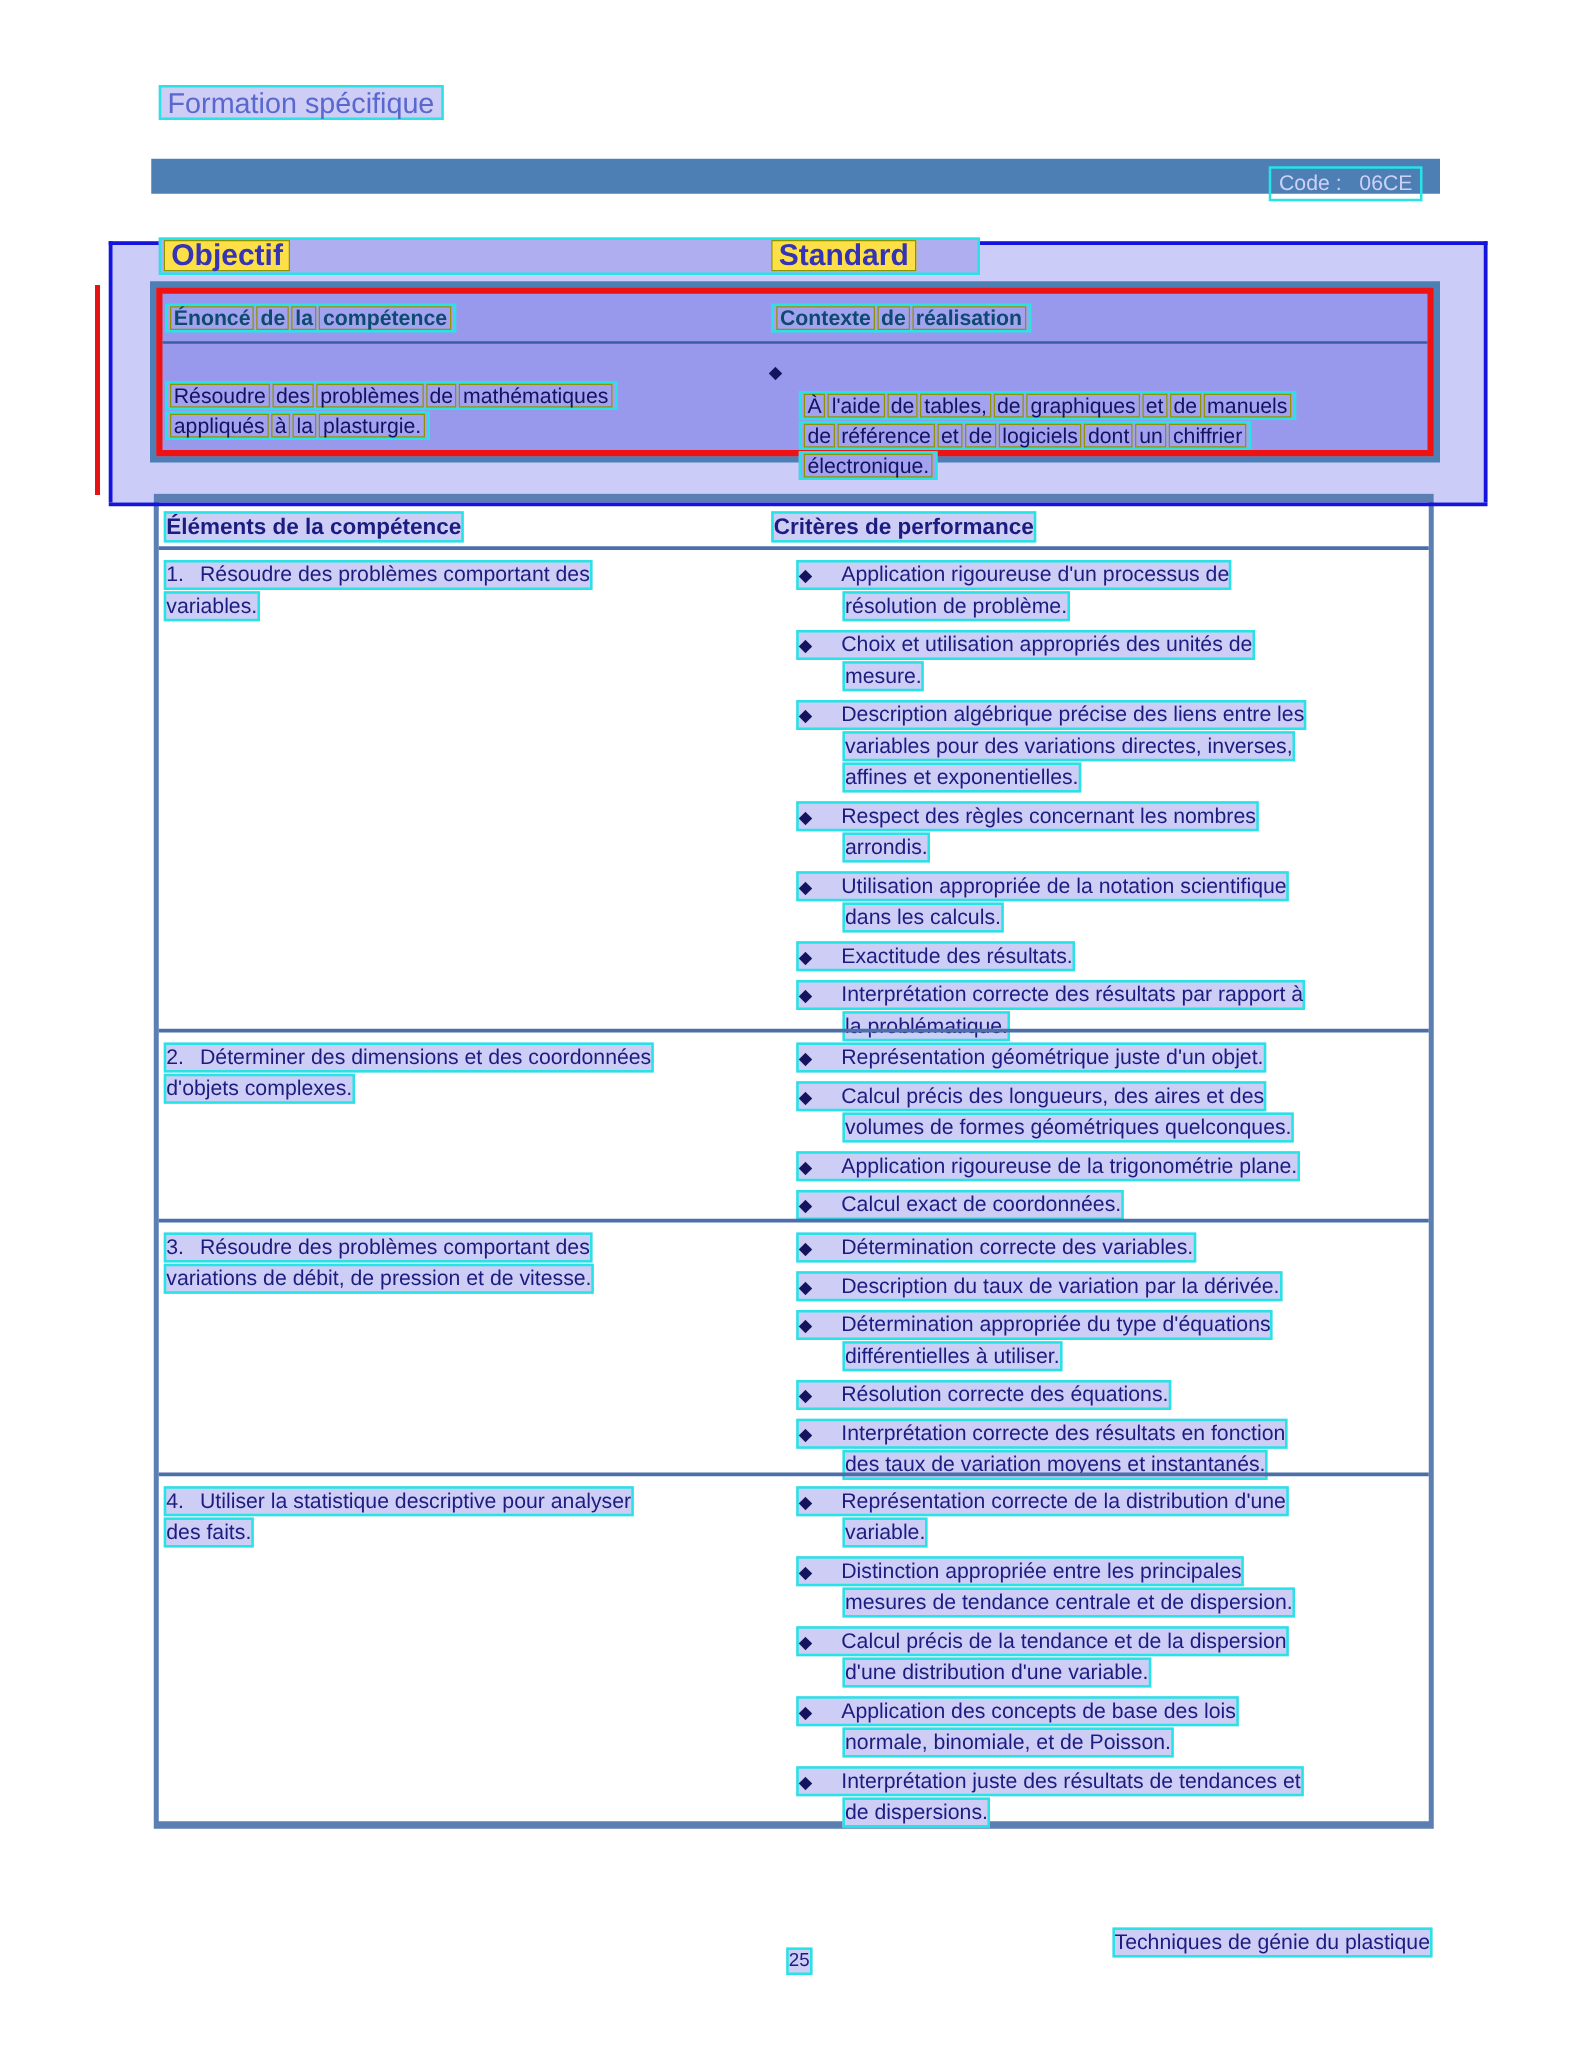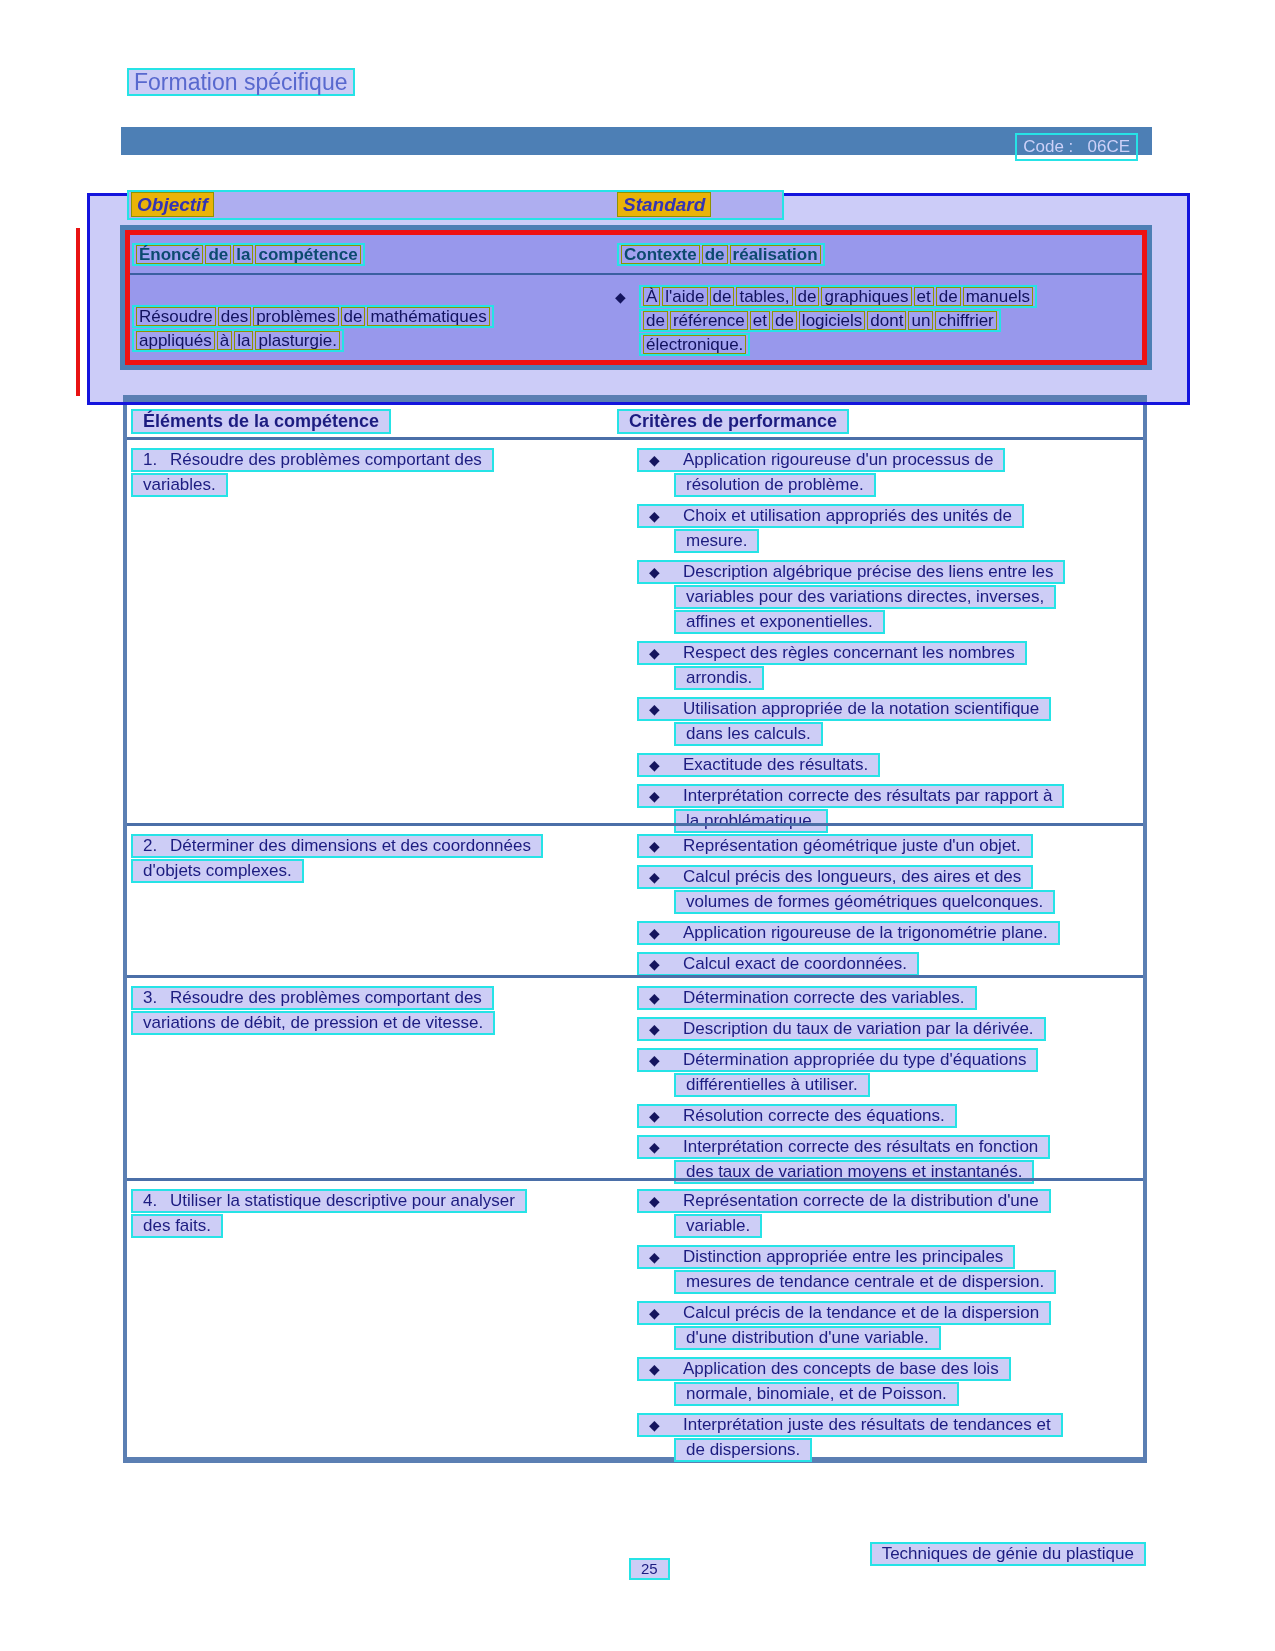--- a/index.html
+++ b/index.html
@@ -4,43 +4,43 @@
 <style>
   html,body{margin:0;padding:0;}
   body{
     width:1275px;height:1651px;position:relative;background:#ffffff;
     font-family:"Liberation Sans", sans-serif;
   }
   .abs{position:absolute;}
   
   .line{
     display:inline-block;border:2px solid #26e3e6;background:#cdcdf6;
-    color:#1c1c80;font-size:17px;line-height:18px;padding:1px 10px;
+    color:#1c1c80;font-size:17px;line-height:18px;padding:1px 0;
     margin-bottom:1px;width:max-content;white-space:nowrap;
   }
   .block{display:block;}
   .bold{font-weight:bold;}
   .page-header-hl{font-size:23px;line-height:22px;color:#5868ce;padding:1px 5px;}
   
   .banner{background:#4d7fb5;position:absolute;}
   .codebox{
     position:absolute;right:14px;top:6px;border:2px solid #26e3e6;
     color:#cdd1f8;font-size:17px;line-height:22px;padding:1px 6px;white-space:pre;
   }
   
   .outerbox{background:#ccccf8;border:3px solid #1414dd;border-bottom:none;box-sizing:border-box;}
   .darkline{background:#1414dd;}
   .redmarginline{background:#e81212;}
   
   .objline{
     border:2px solid #26e3e6;background:#aeaef0;height:26px;position:absolute;
   }
   .objword{
-    position:absolute;top:0;border:1px solid #8f9300;background:#eab308;
-    color:#3434b4;font-weight:bold;font-style:italic;font-size:19px;line-height:23px;
+    position:absolute;top:0;border:1px solid #8f9300;background:#fde047;
+    color:#3434b4;font-weight:bold;font-size:24px;line-height:23px;
     padding:0 5px;display:inline-block;white-space:nowrap;
   }
   
   .redframe{background:#4d7fb5;padding:5px;box-sizing:border-box;position:absolute;}
   .redbox{
     border:5px solid #ee1212;background:#9898ec;position:relative;
     box-sizing:border-box;width:100%;height:100%;
   }
   .redbox .divider{position:absolute;left:0;right:0;top:38px;height:2px;background:#3b5fa0;}
   .wline{
@@ -98,21 +98,21 @@
     <div class="abs" style="left:487px;top:8px;">
         <span class="wline"><span class="word bold" style="font-weight: bold;">Contexte</span><span class="word bold" style="font-weight: bold;">de</span><span class="word bold" style="font-weight: bold;">réalisation</span></span>
       </div>
     <div class="divider"></div>
     <div class="abs" style="left:2px;top:50px;margin-top:20px;">
         <span class="wline"><span class="word">Résoudre</span><span class="word">des</span><span class="word">problèmes</span><span class="word">de</span><span class="word">mathématiques</span></span>
         <span class="wline"><span class="word">appliqués</span><span class="word">à</span><span class="word">la</span><span class="word">plasturgie.</span></span>
       </div>
     <div class="abs" style="left:485px;top:50px;">
       <span class="ctx-bullet">◆</span>
-      <div style="margin-left:24px;">
+      <div style="margin-left:24px;margin-top:28px;">
           <span class="wline"><span class="word">À</span><span class="word">l'aide</span><span class="word">de</span><span class="word">tables,</span><span class="word">de</span><span class="word">graphiques</span><span class="word">et</span><span class="word">de</span><span class="word">manuels</span></span>
           <span class="wline"><span class="word">de</span><span class="word">référence</span><span class="word">et</span><span class="word">de</span><span class="word">logiciels</span><span class="word">dont</span><span class="word">un</span><span class="word">chiffrier</span></span>
           <span class="wline"><span class="word">électronique.</span></span>
         </div>
     </div>
   </div>
 </div>
 
 <div class="table2" style="left:123px;top:395px;width:1024px;height:1068px;">
   <div class="theader">

